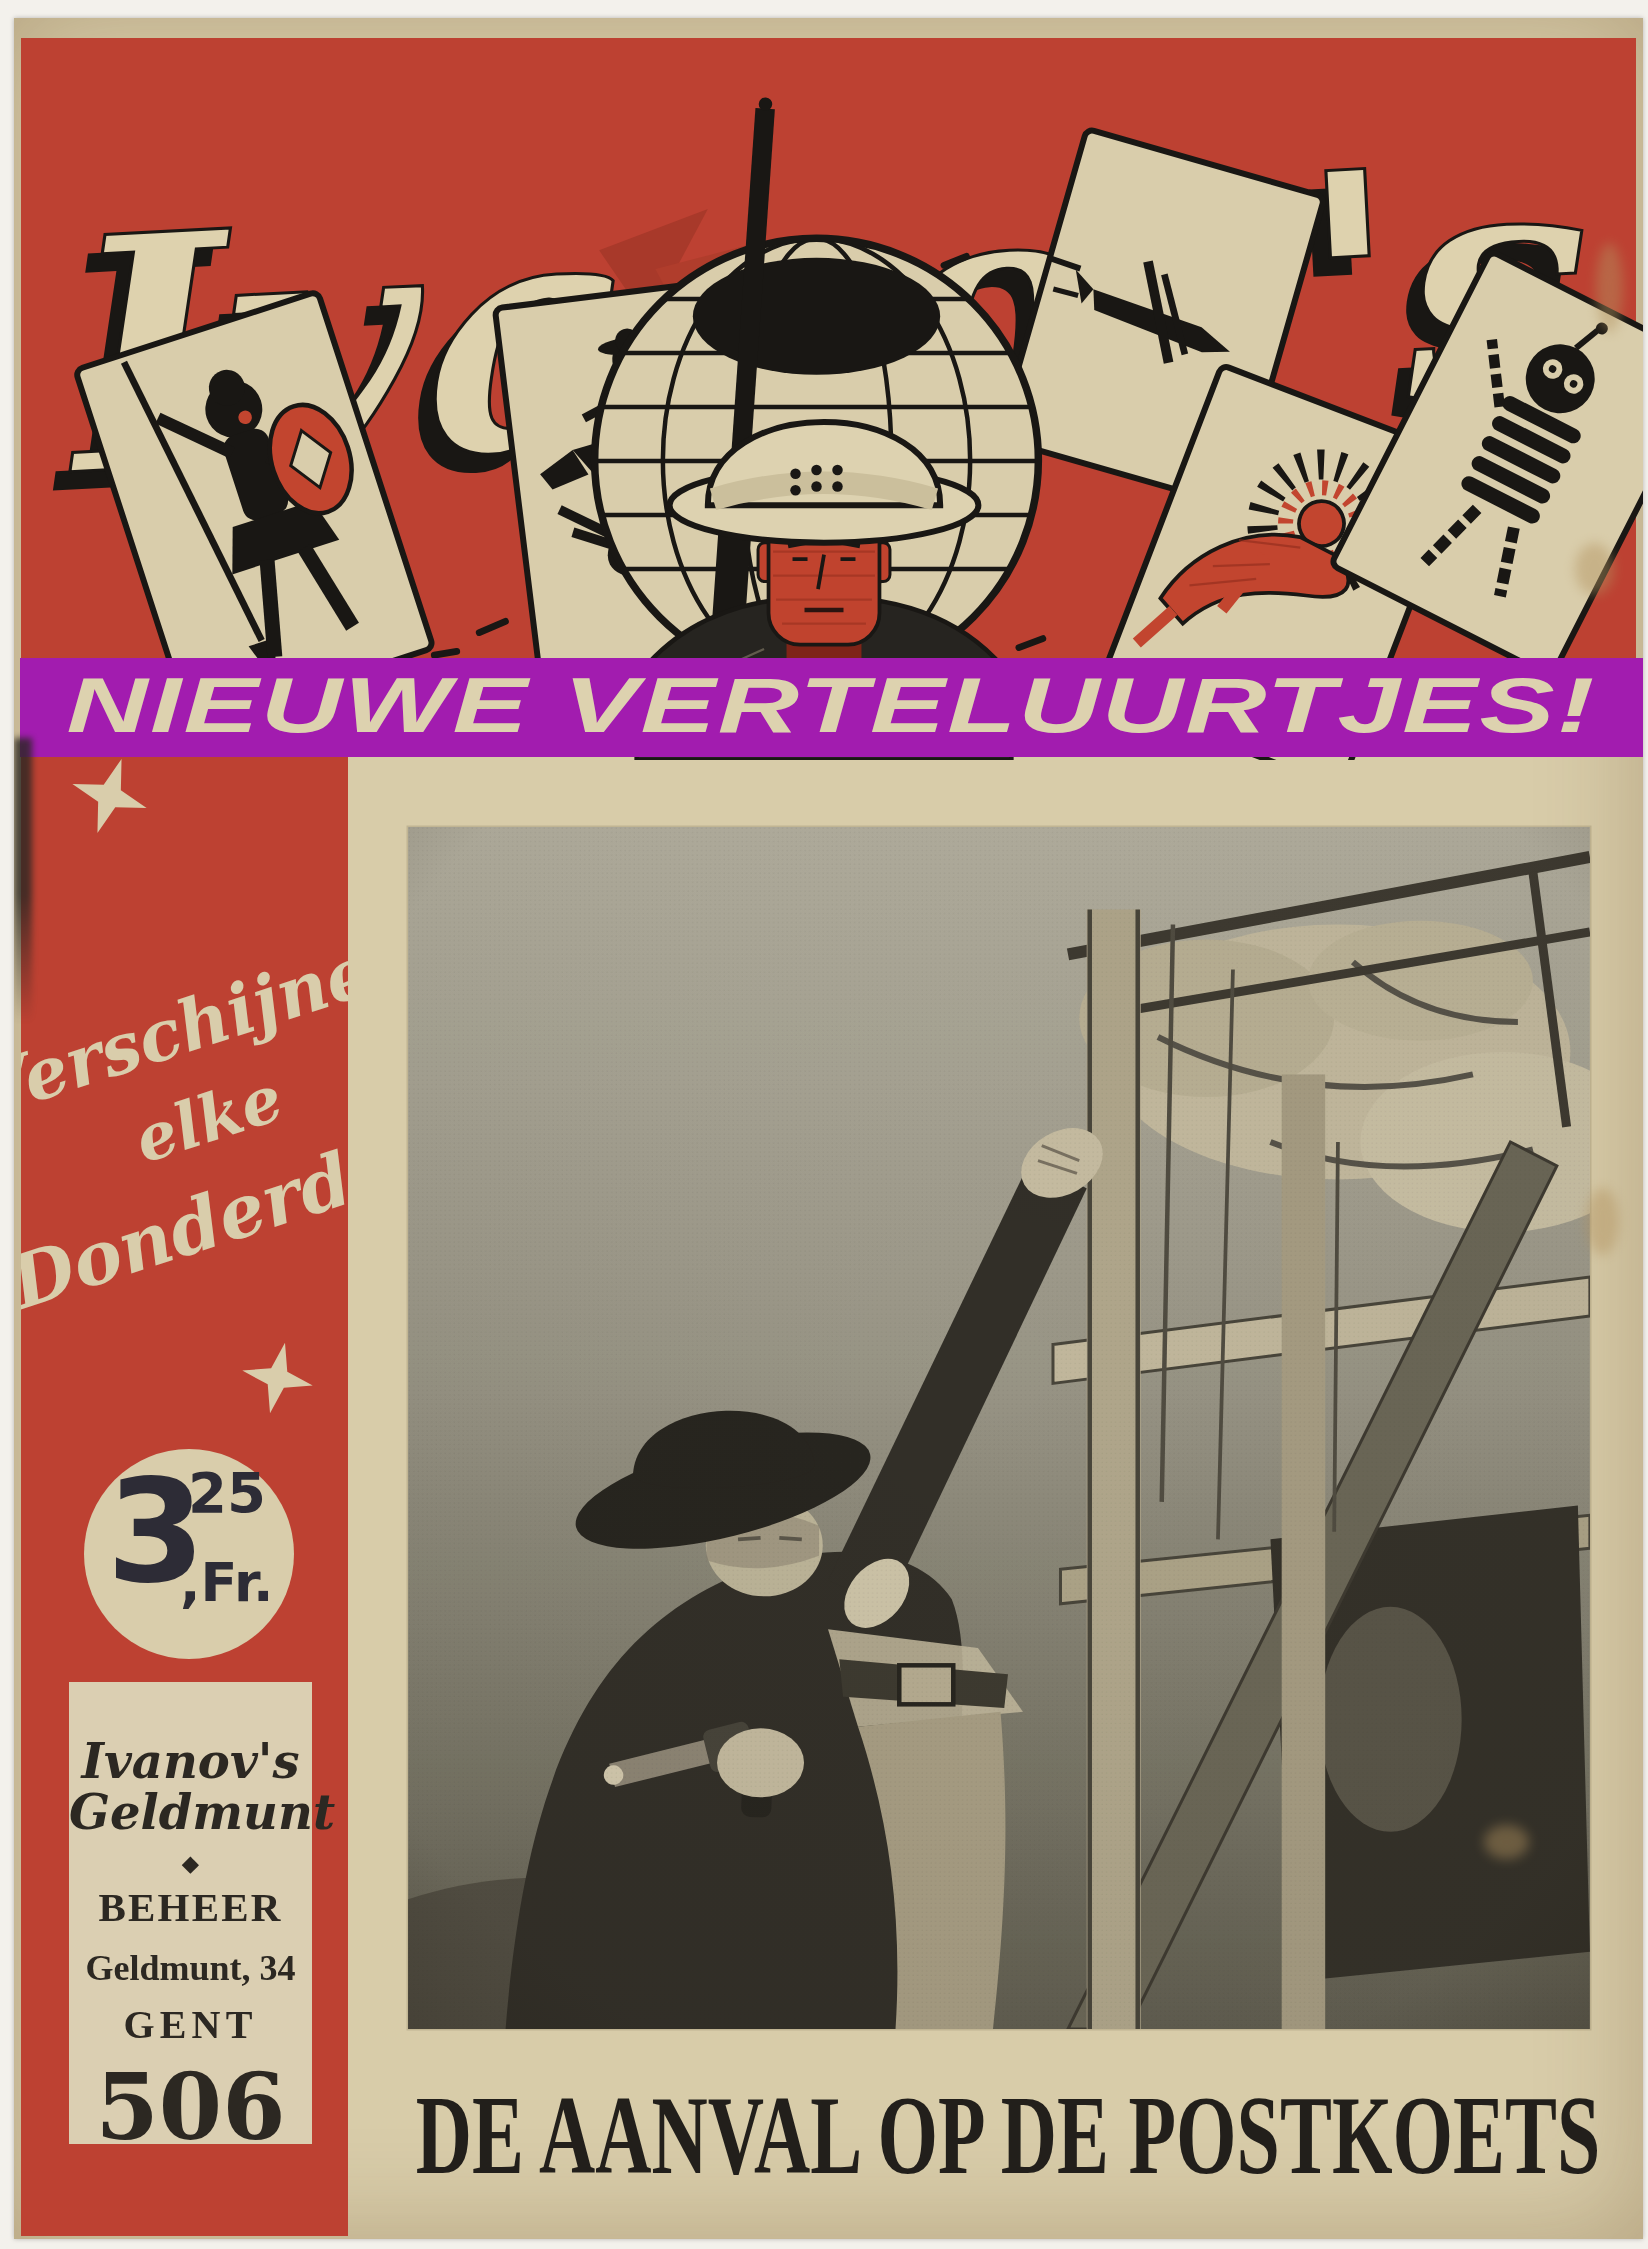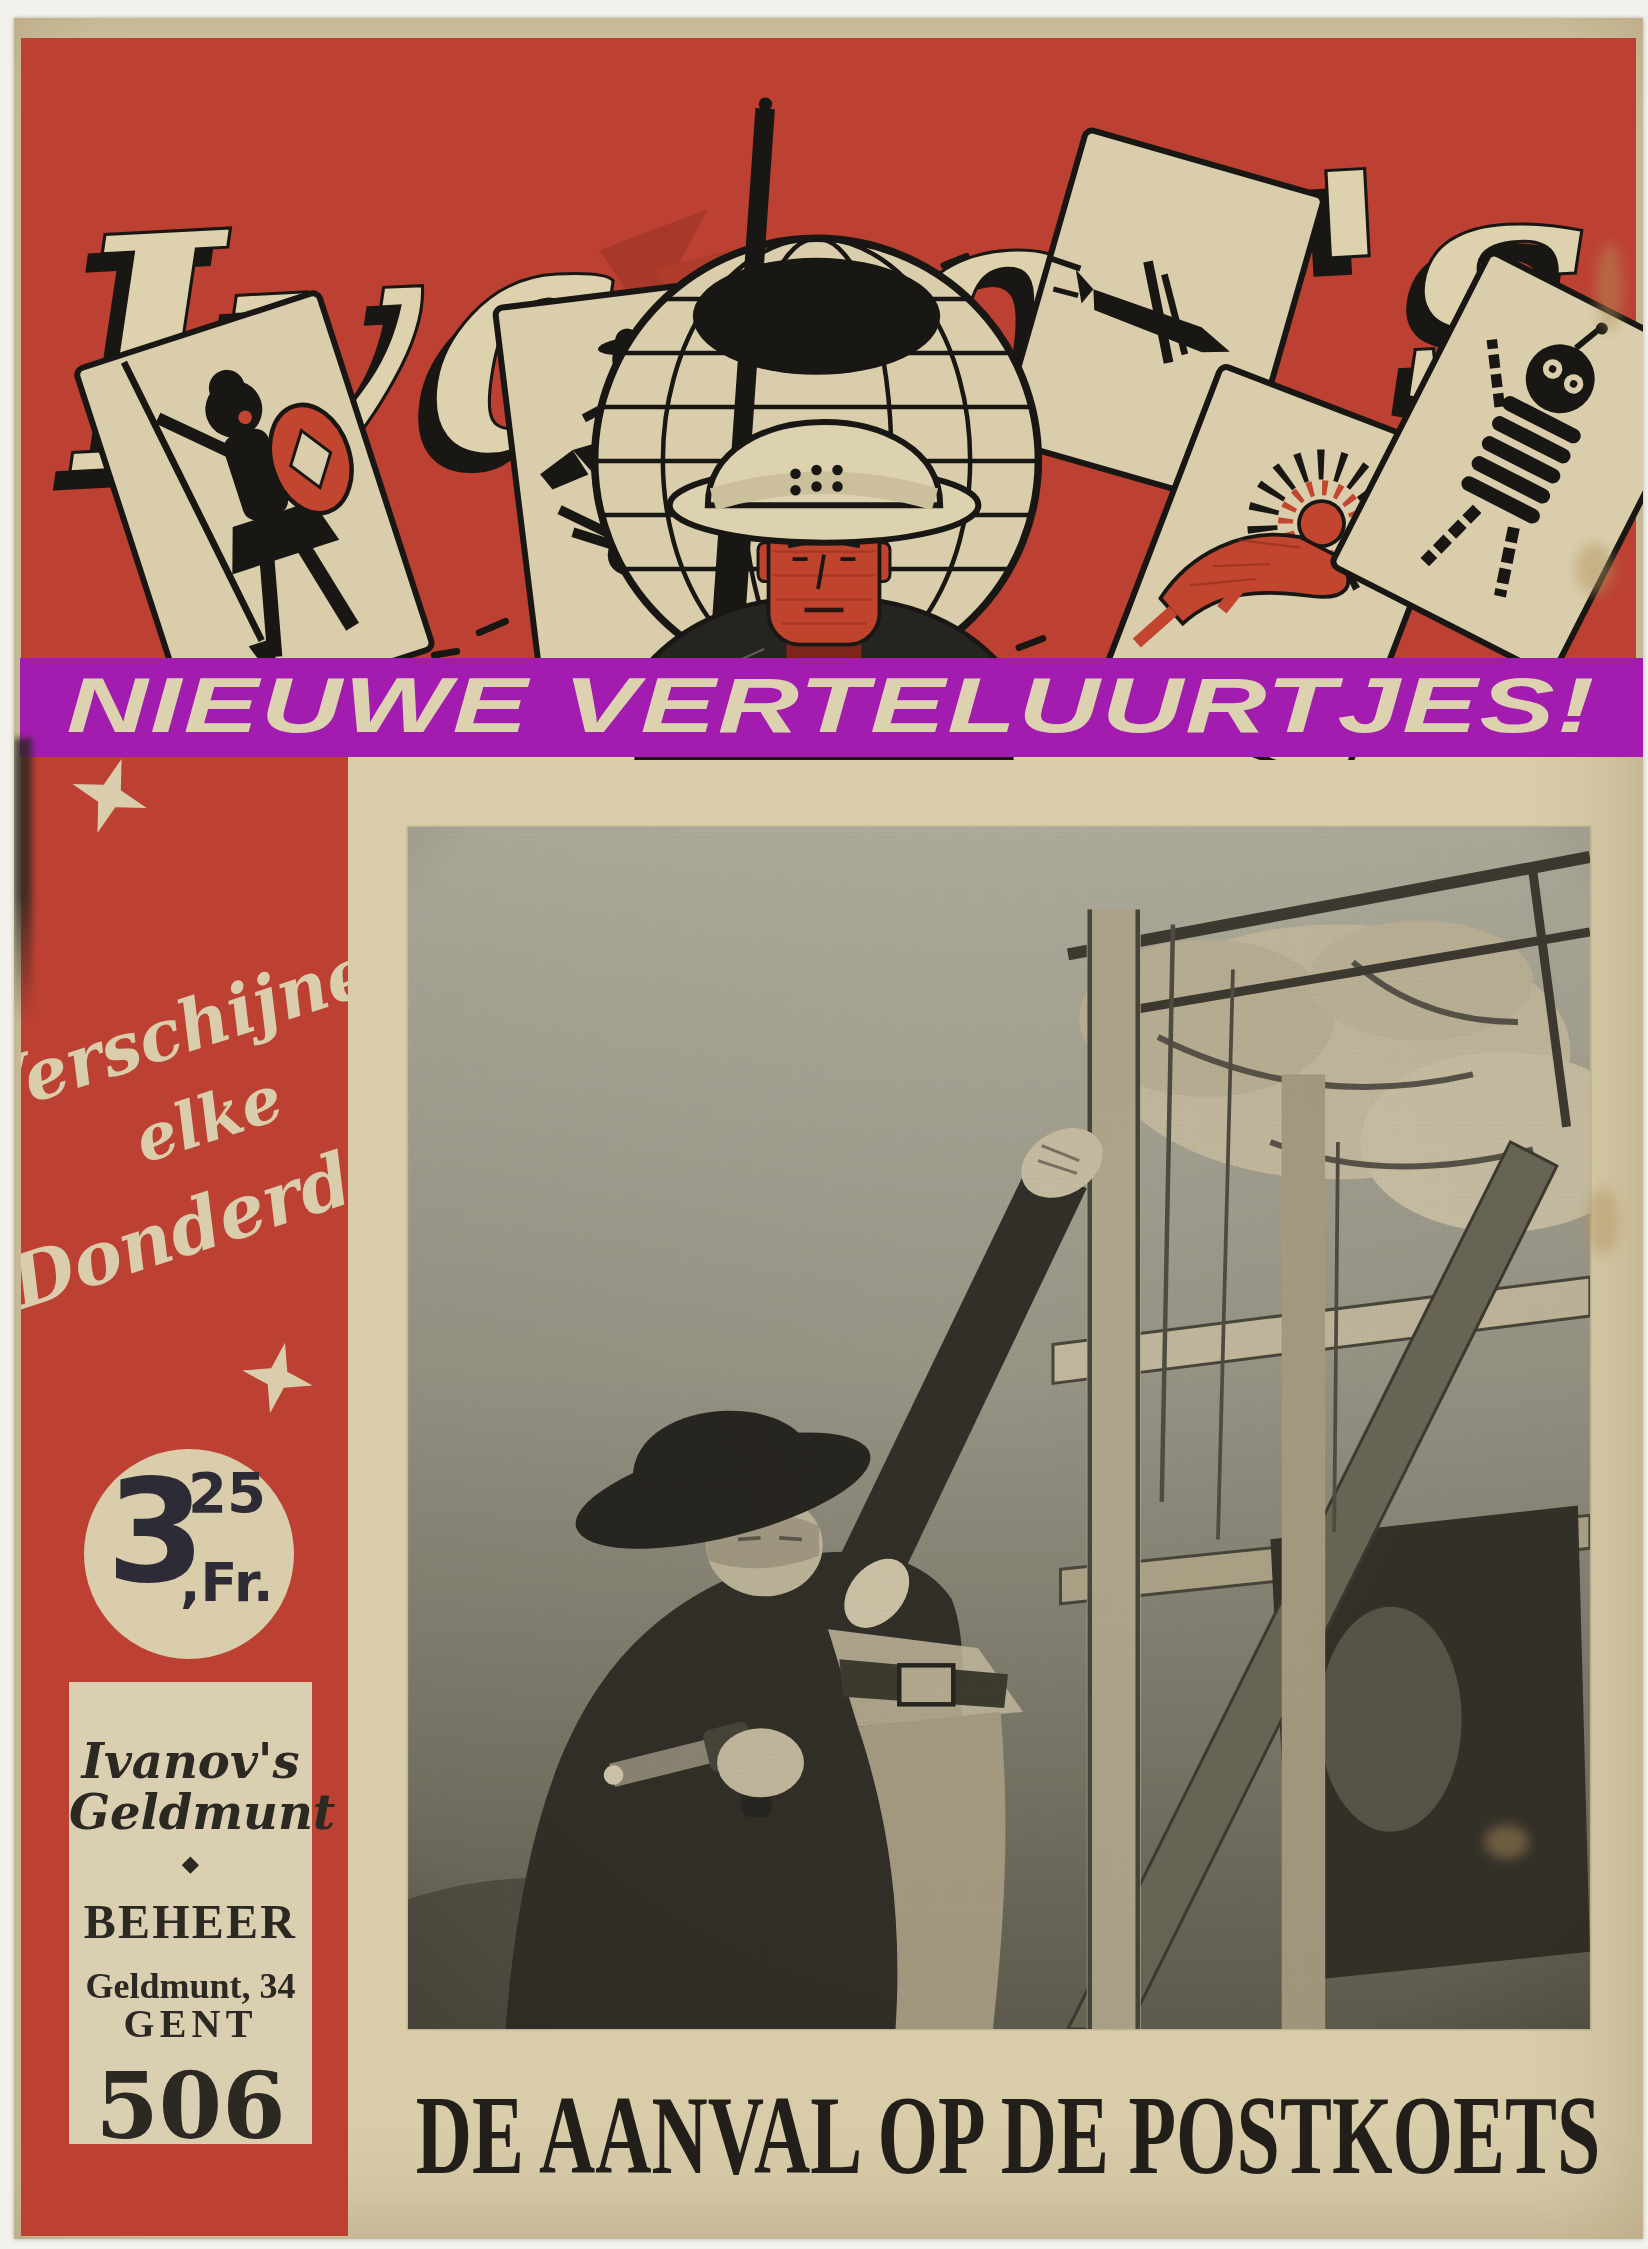--- a/index.html
+++ b/index.html
@@ -56,23 +56,23 @@
   .price .p25{position:absolute;left:104px;top:10.5px;font-size:56px;}
   .price .pfr{position:absolute;left:96px;top:102px;font-size:54px;}
 
   .pubbox{
     position:absolute;left:48px;top:925px;width:243px;height:462px;
     background:#dbcfb2;color:#2c2822;text-align:center;
   }
   .pb-script{font-family:"DejaVu Serif",serif;font-style:italic;font-weight:700;font-size:48px;line-height:1.06;}
   .pb-script.first{margin-top:54px;}
   .pb-diamond{font-size:22.5px;margin-top:15px;line-height:1;}
-  .pb-beheer{font-family:"Liberation Serif",serif;font-weight:700;font-size:48px;letter-spacing:2.2px;margin-top:23px;line-height:1;}
+  .pb-beheer{font-family:"Liberation Serif",serif;font-weight:700;font-size:41px;letter-spacing:2.2px;margin-top:12px;line-height:1;}
   .pb-geld{font-family:"Liberation Serif",serif;font-weight:700;font-size:36px;margin-top:22px;line-height:1;}
-  .pb-gent{font-family:"Liberation Serif",serif;font-weight:700;font-size:40px;letter-spacing:5.2px;margin-top:0;line-height:1;}
+  .pb-gent{font-family:"Liberation Serif",serif;font-weight:700;font-size:40px;letter-spacing:5.2px;margin-top:19px;line-height:1;}
   .pb-num{font-family:"DejaVu Serif",serif;font-weight:700;font-size:91px;margin-top:16.5px;line-height:1;}
 
   .main{position:absolute;left:334px;top:739px;width:1294px;height:1479px;margin-left:13px;}
   .photo-wrap{position:absolute;left:47px;top:70px;width:1182px;height:1202px;box-shadow:0 0 0 1.5px rgba(70,55,30,.15);}
   .title-svg{position:absolute;left:0;top:1314px;width:1294px;height:142px;}
   .title-text{font-family:"Liberation Serif",serif;font-weight:700;font-size:134px;fill:#221f1b;text-anchor:middle;}
 
   .spine-shadow{
     position:absolute;left:0;top:720px;width:18px;height:285px;
     background:linear-gradient(180deg,#2a2723 0%,#2a2723 55%,rgba(42,39,35,0) 100%);

